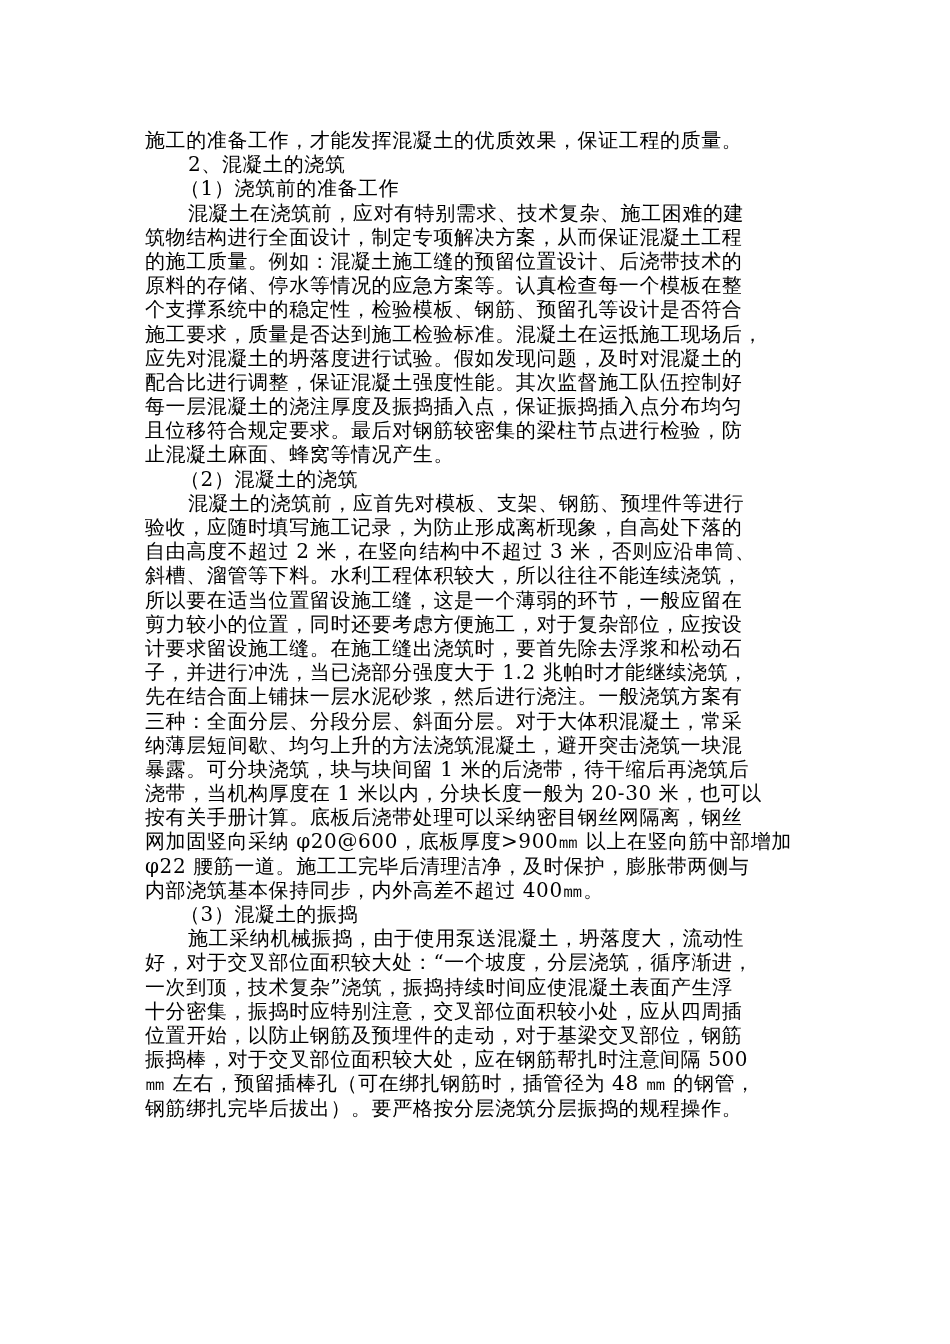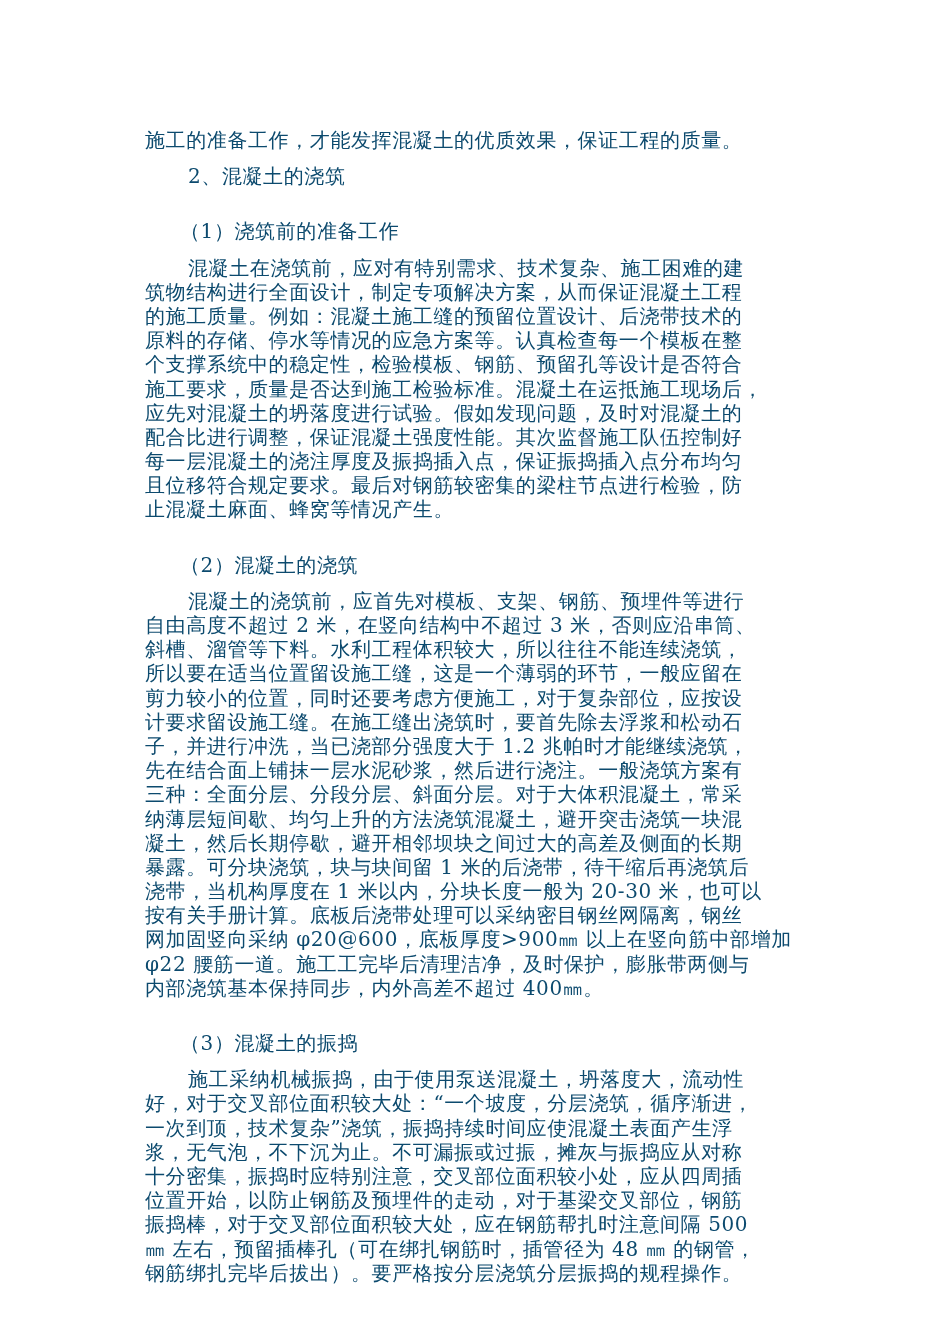--- a/index.html
+++ b/index.html
@@ -3,28 +3,28 @@
 <meta charset="utf-8">
 <style>
   html, body { margin: 0; padding: 0; background: #ffffff; }
   body { width: 950px; height: 1344px; position: relative; overflow: hidden; }
   .page {
     position: absolute; left: 0; top: 0; width: 950px; height: 1344px; background: #ffffff;
   }
   .text-block {
     position: absolute; left: 145px; top: 128px; width: 660px;
     font-family: "DejaVu Serif", "Liberation Serif", serif;
-    font-size: 20px; color: #0c4a6e;
+    font-size: 20px; color: #000000;
   }
   .line {
     height: 24.2px; line-height: 24.2px; white-space: nowrap;
     letter-spacing: 0.6px;
   }
-  .indent2 { padding-left: 43px; margin-top: 12px; }
-  .indent-sub { padding-left: 35px; margin-top: 31px; }
+  .indent2 { padding-left: 43px; }
+  .indent-sub { padding-left: 35px; }
 </style>
 </head>
 <body>
 
 <div class="page">
   <div class="text-block" id="text-block">
       <div class="line">施工的准备工作，才能发挥混凝土的优质效果，保证工程的质量。</div>
       <div class="line indent2">2、混凝土的浇筑</div>
       <div class="line indent-sub">（1）浇筑前的准备工作</div>
       <div class="line indent2">混凝土在浇筑前，应对有特别需求、技术复杂、施工困难的建</div>
@@ -33,40 +33,39 @@
       <div class="line">原料的存储、停水等情况的应急方案等。认真检查每一个模板在整</div>
       <div class="line">个支撑系统中的稳定性，检验模板、钢筋、预留孔等设计是否符合</div>
       <div class="line">施工要求，质量是否达到施工检验标准。混凝土在运抵施工现场后，</div>
       <div class="line">应先对混凝土的坍落度进行试验。假如发现问题，及时对混凝土的</div>
       <div class="line">配合比进行调整，保证混凝土强度性能。其次监督施工队伍控制好</div>
       <div class="line">每一层混凝土的浇注厚度及振捣插入点，保证振捣插入点分布均匀</div>
       <div class="line">且位移符合规定要求。最后对钢筋较密集的梁柱节点进行检验，防</div>
       <div class="line">止混凝土麻面、蜂窝等情况产生。</div>
       <div class="line indent-sub">（2）混凝土的浇筑</div>
       <div class="line indent2">混凝土的浇筑前，应首先对模板、支架、钢筋、预埋件等进行</div>
+      <div class="line">验收，应随时填写施工记录，为防止形成离析现象，自高处下落的</div>
       <div class="line">自由高度不超过 2 米，在竖向结构中不超过 3 米，否则应沿串筒、</div>
       <div class="line">斜槽、溜管等下料。水利工程体积较大，所以往往不能连续浇筑，</div>
       <div class="line">所以要在适当位置留设施工缝，这是一个薄弱的环节，一般应留在</div>
       <div class="line">剪力较小的位置，同时还要考虑方便施工，对于复杂部位，应按设</div>
       <div class="line">计要求留设施工缝。在施工缝出浇筑时，要首先除去浮浆和松动石</div>
       <div class="line">子，并进行冲洗，当已浇部分强度大于 1.2 兆帕时才能继续浇筑，</div>
       <div class="line">先在结合面上铺抹一层水泥砂浆，然后进行浇注。一般浇筑方案有</div>
       <div class="line">三种：全面分层、分段分层、斜面分层。对于大体积混凝土，常采</div>
       <div class="line">纳薄层短间歇、均匀上升的方法浇筑混凝土，避开突击浇筑一块混</div>
-      <div class="line">凝土，然后长期停歇，避开相邻坝块之间过大的高差及侧面的长期</div>
       <div class="line">暴露。可分块浇筑，块与块间留 1 米的后浇带，待干缩后再浇筑后</div>
       <div class="line">浇带，当机构厚度在 1 米以内，分块长度一般为 20-30 米，也可以</div>
       <div class="line">按有关手册计算。底板后浇带处理可以采纳密目钢丝网隔离，钢丝</div>
       <div class="line">网加固竖向采纳 φ20@600，底板厚度&gt;900㎜ 以上在竖向筋中部增加</div>
       <div class="line">φ22 腰筋一道。施工工完毕后清理洁净，及时保护，膨胀带两侧与</div>
       <div class="line">内部浇筑基本保持同步，内外高差不超过 400㎜。</div>
       <div class="line indent-sub">（3）混凝土的振捣</div>
       <div class="line indent2">施工采纳机械振捣，由于使用泵送混凝土，坍落度大，流动性</div>
       <div class="line">好，对于交叉部位面积较大处：“一个坡度，分层浇筑，循序渐进，</div>
       <div class="line">一次到顶，技术复杂”浇筑，振捣持续时间应使混凝土表面产生浮</div>
-      <div class="line">浆，无气泡，不下沉为止。不可漏振或过振，摊灰与振捣应从对称</div>
       <div class="line">十分密集，振捣时应特别注意，交叉部位面积较小处，应从四周插</div>
       <div class="line">位置开始，以防止钢筋及预埋件的走动，对于基梁交叉部位，钢筋</div>
       <div class="line">振捣棒，对于交叉部位面积较大处，应在钢筋帮扎时注意间隔 500</div>
       <div class="line">㎜ 左右，预留插棒孔（可在绑扎钢筋时，插管径为 48 ㎜ 的钢管，</div>
       <div class="line">钢筋绑扎完毕后拔出）。要严格按分层浇筑分层振捣的规程操作。</div>
     </div>
 </div>
 
 </body></html>

